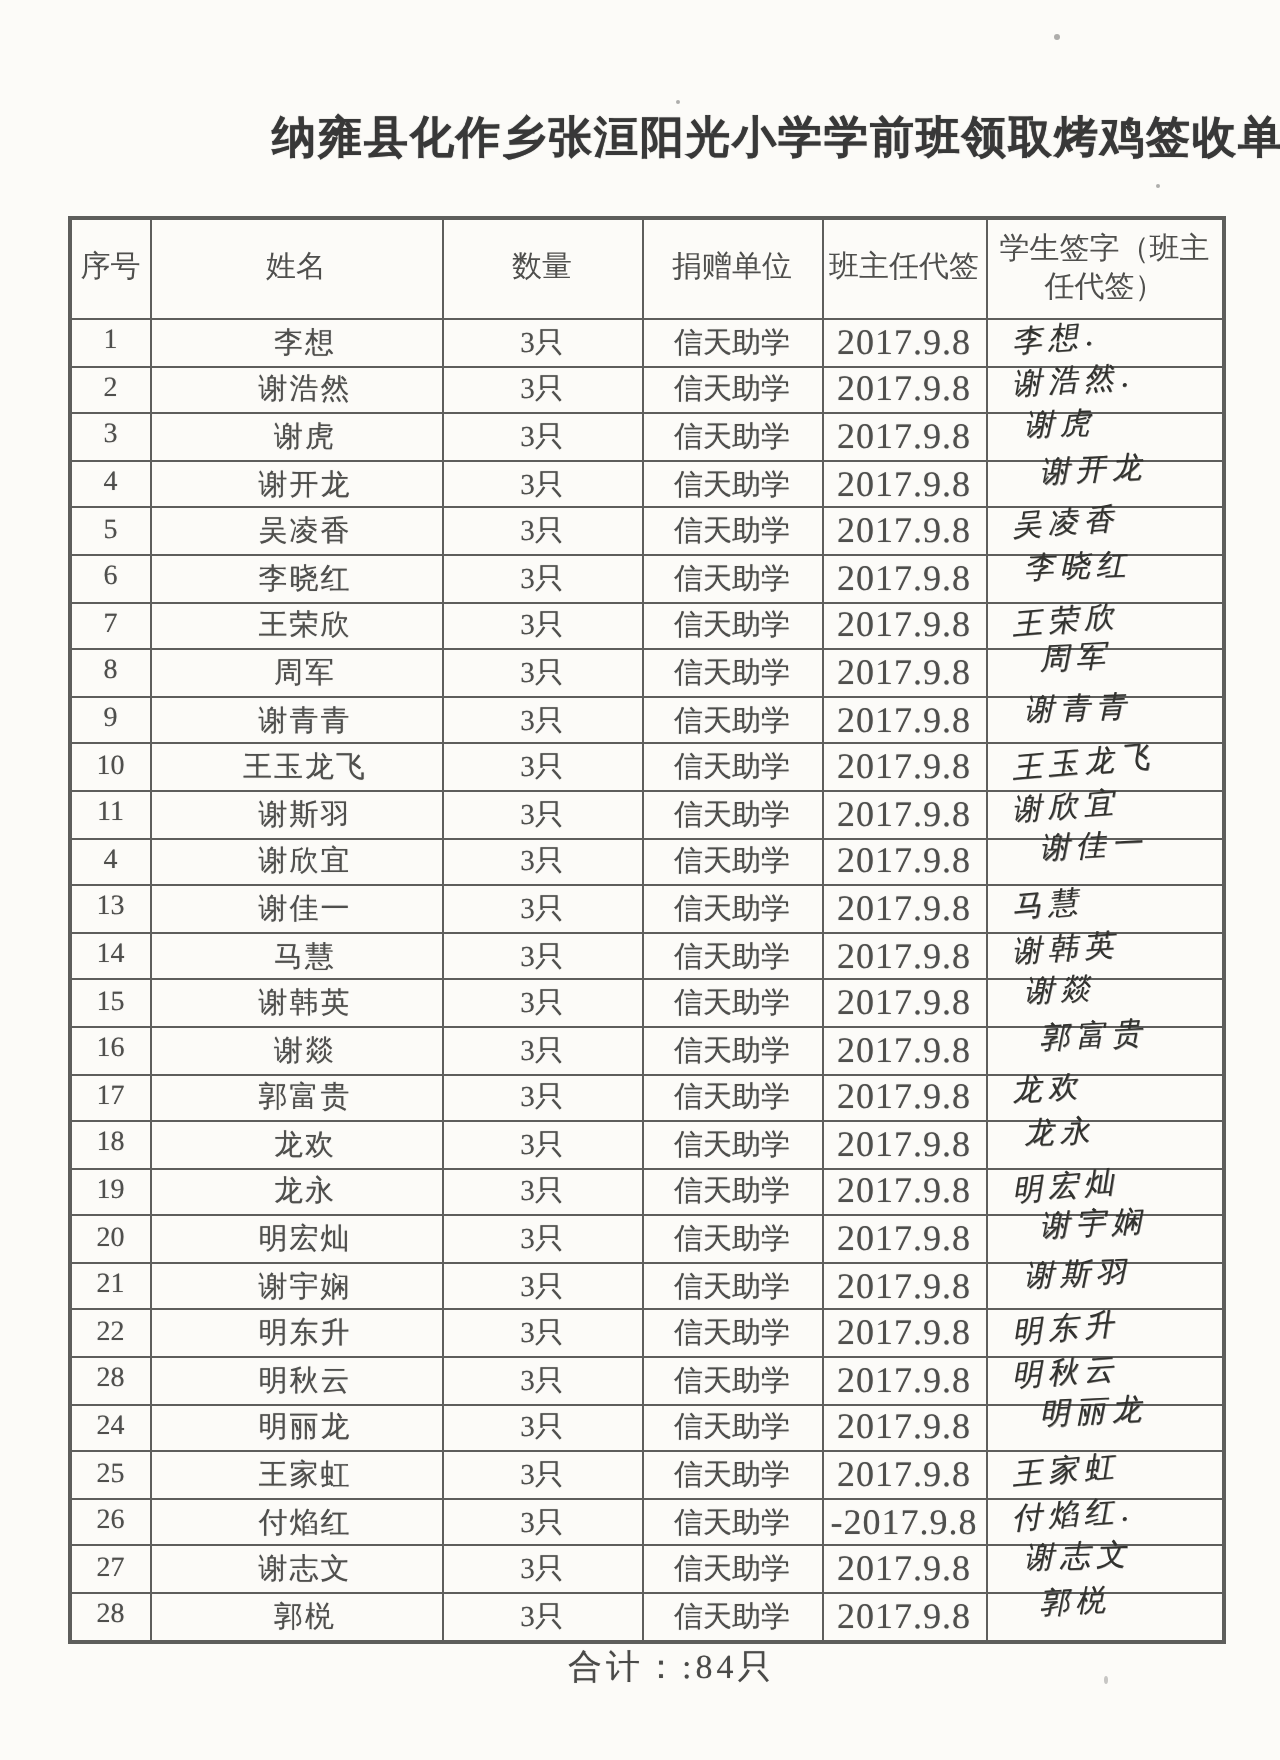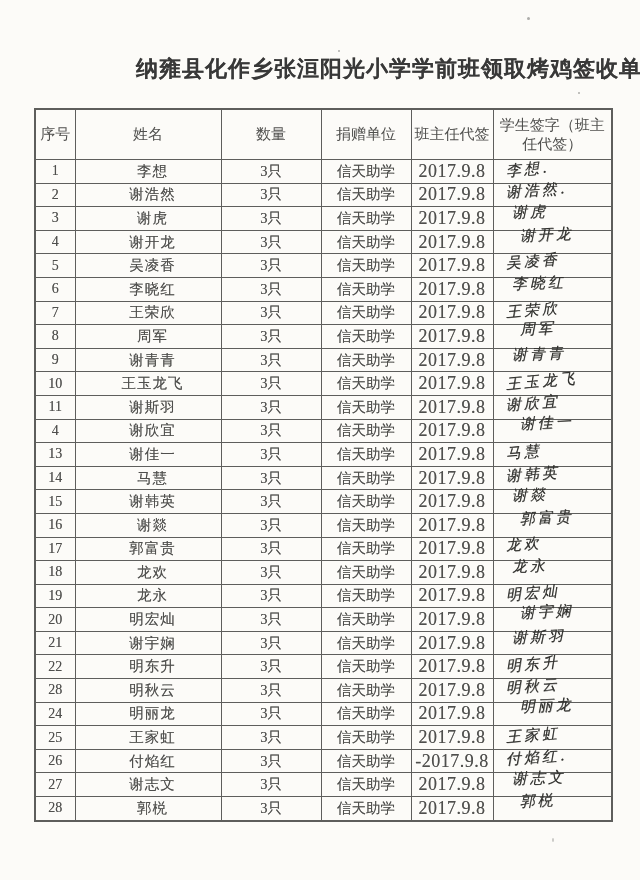--- a/index.html
+++ b/index.html
@@ -346,18 +346,19 @@
     <td class="c-no">28</td>
     <td class="c-name">郭棁</td>
     <td class="c-qty">3只</td>
     <td class="c-donor">信天助学</td>
     <td class="c-date">2017.9.8</td>
     <td class="c-sig"><span class="sig">郭棁</span></td>
   </tr>
 </tbody>
   </table>
 
+  <div class="total-line"><span>合计：</span><span>:84只</span></div>
 
   <span class="speck s1"></span>
   <span class="speck s2"></span>
   <span class="speck s3"></span>
   <span class="speck s4"></span>
 </div>
 
 </body></html>

